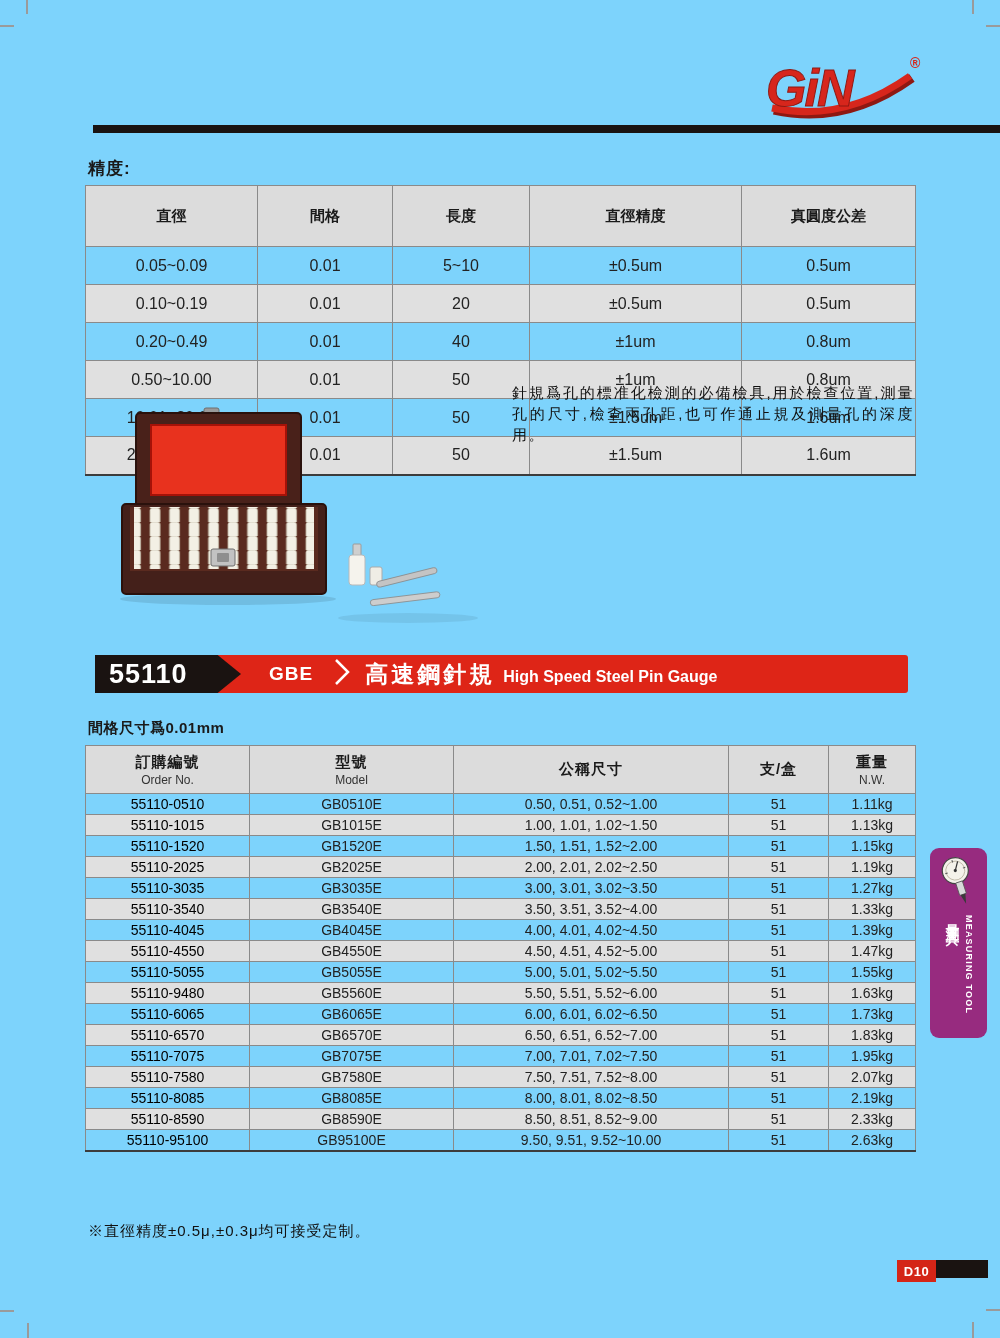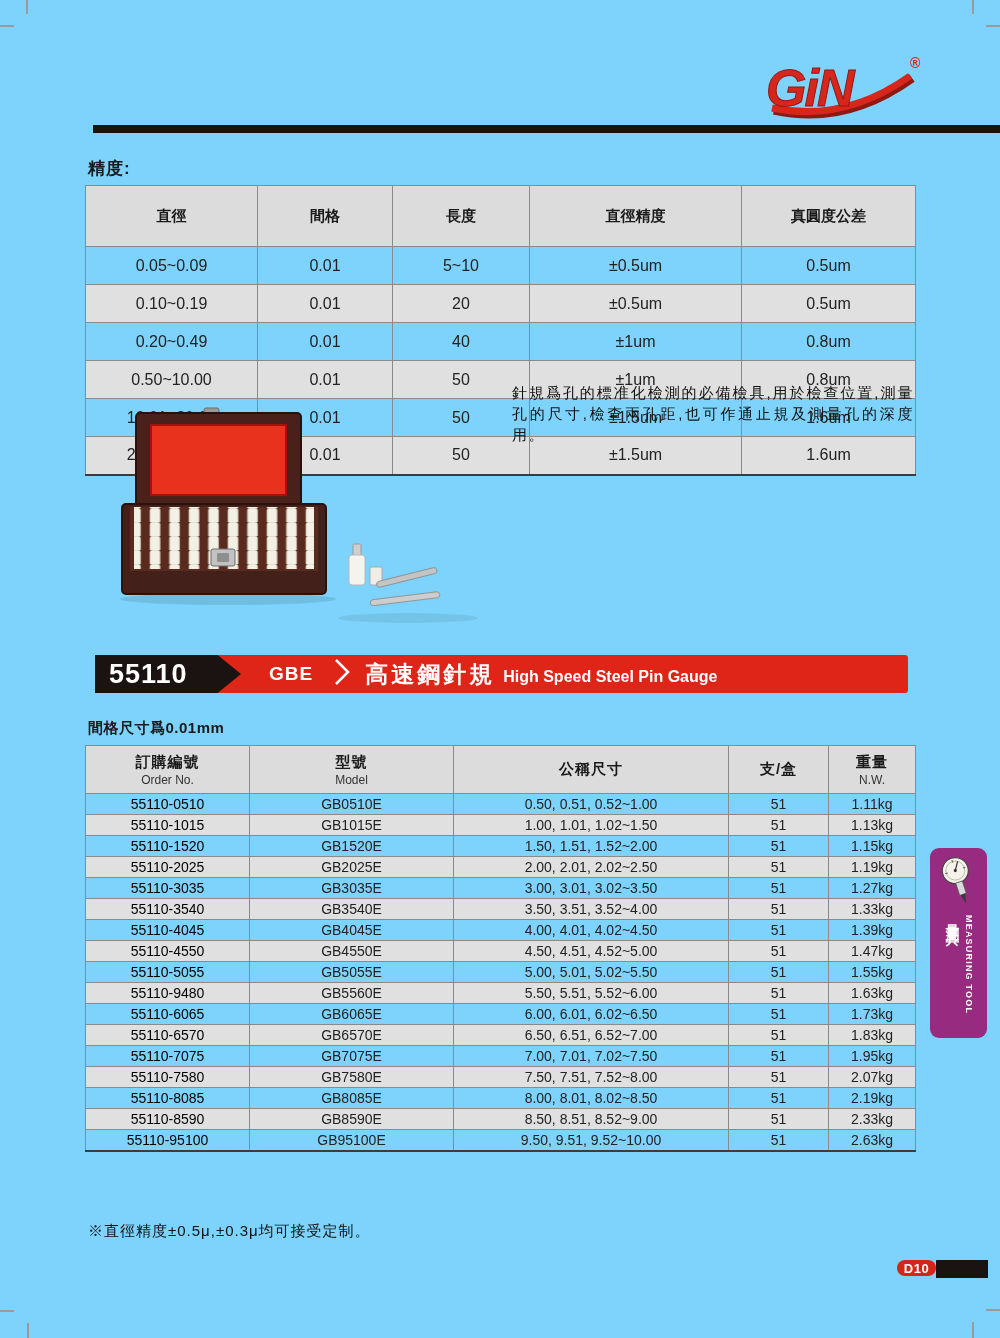--- a/index.html
+++ b/index.html
@@ -65,22 +65,22 @@
   
   .side-tab { position:absolute; left:930px; top:848px; width:57px; height:190px;
     background:#972b7f; border-radius:9px; display:flex; flex-direction:column; align-items:center; padding-top:7px; }
   .side-tab .texts { display:flex; flex-direction:row; align-items:flex-start; margin-top:4px; gap:3px; }
   .side-tab .zh { writing-mode:vertical-rl; text-orientation:upright; color:#fff; font-size:13.5px;
     letter-spacing:3px; font-weight:600; }
   .side-tab .en { writing-mode:vertical-rl; color:#fff; font-size:9px; letter-spacing:1.2px; font-weight:bold; padding-top:2px; }
 
   
   .page-footer { position:absolute; left:897px; top:1260px; height:18px; display:flex; }
-  .page-num { width:39px; height:16px; background:#d42517; color:#fff; font-weight:bold; font-size:13px;
-    display:flex; align-items:center; justify-content:center; letter-spacing:0.5px;border-radius:8px; }
+  .page-num { width:39px; height:22px; background:#d42517; color:#fff; font-weight:bold; font-size:13px;
+    display:flex; align-items:center; justify-content:center; letter-spacing:0.5px; }
   .footer-black { width:52px; height:18px; background:#1a1311; }
 </style>
 </head>
 <body>
 
 <div class="page">
 
   <div class="crop" style="left:26px;top:0;width:2px;height:14px;"></div>
   <div class="crop" style="left:0;top:25px;width:14px;height:2px;"></div>
   <div class="crop" style="left:972px;top:0;width:2px;height:14px;"></div>

